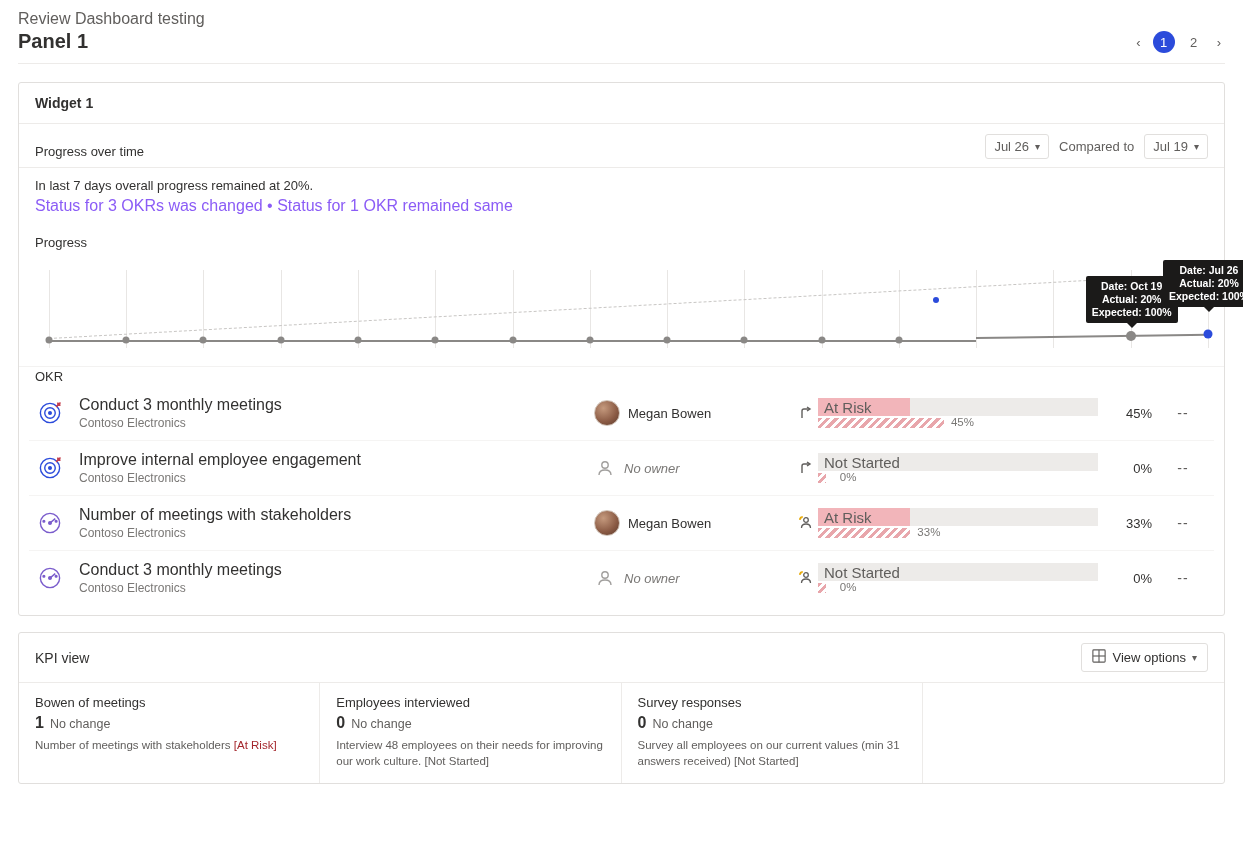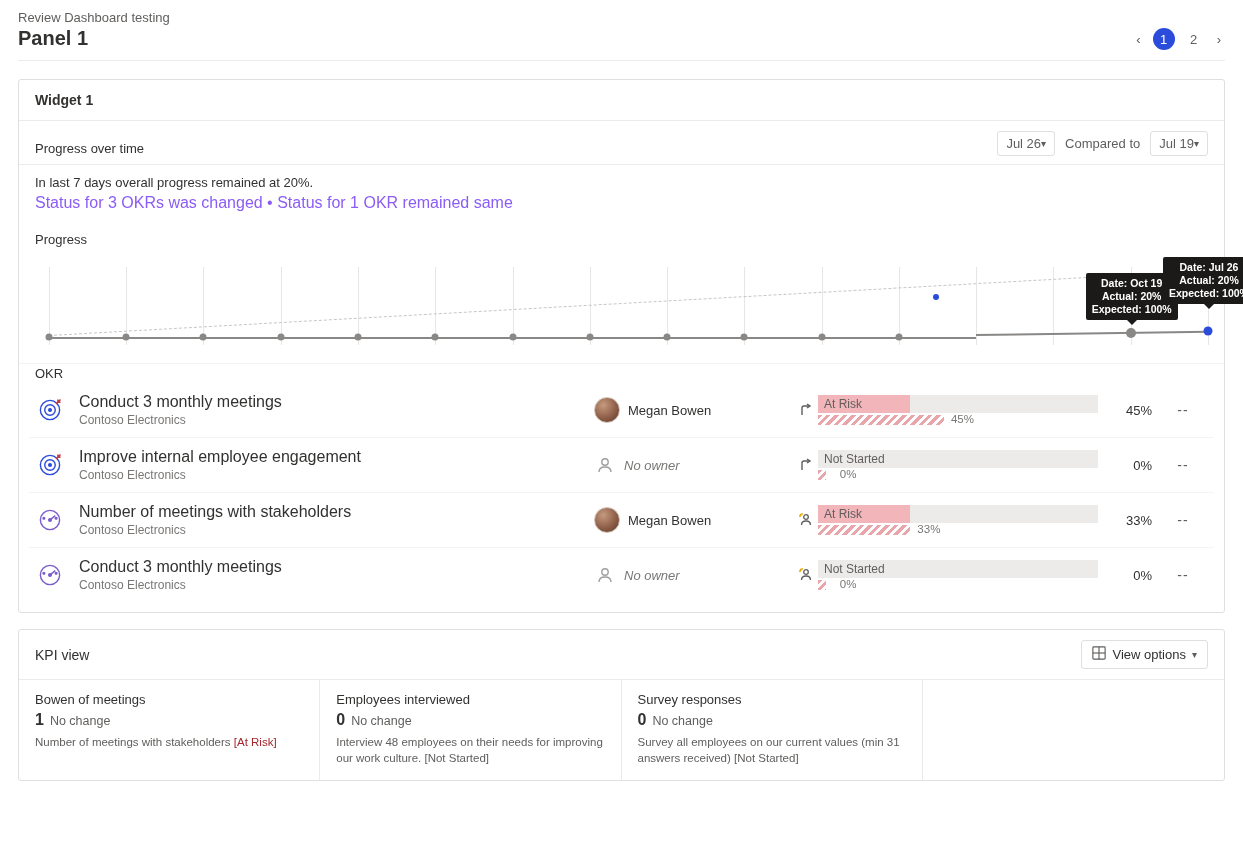--- a/index.html
+++ b/index.html
@@ -5,34 +5,34 @@
   * { box-sizing: border-box; margin: 0; padding: 0; }
   body {
     font-family: "Segoe UI", -apple-system, BlinkMacSystemFont, sans-serif;
     font-size: 13px;
     color: #323130;
     background: #fff;
   }
   .page { padding: 10px 18px 20px 18px; }
   .header-row { display: flex; justify-content: space-between; align-items: flex-end; border-bottom: 1px solid #edebe9; padding-bottom: 10px; margin-bottom: 18px;}
   .header-left {}
-  .breadcrumb { font-size: 13px; color: #605e5c; }
+  .breadcrumb { font-size: 16px; color: #605e5c; }
   .page-title { font-size: 20px; font-weight: 600; margin-top: 2px; }
   .pager { display: flex; align-items: center; gap: 8px; font-size: 13px; color: #605e5c; }
   .pager .page-num { width: 22px; height: 22px; border-radius: 50%; display:flex; align-items:center; justify-content:center; cursor:pointer;}
   .pager .active { background: #2b4bdb; color: #fff; }
   .pager .arrow { cursor:pointer; padding: 0 4px; color:#605e5c; }
 
   .main-card { border: 1px solid #e1dfdd; border-radius: 3px; padding: 0; margin-bottom: 16px;}
   .widget-title { font-size: 14px; font-weight: 600; padding: 12px 16px; border-bottom: 1px solid #edebe9;}
   .sub-card { margin: 0; }
   .section-head { display:flex; justify-content: space-between; align-items:flex-end; padding: 10px 16px 8px 16px; border-bottom: 1px solid #edebe9;}
   .section-title { font-size: 13px; color:#323130; }
   .date-controls { display:flex; align-items:center; gap:10px; font-size:13px; color:#605e5c;}
-  .date-dd { border:1px solid #e1dfdd; border-radius:3px; padding:4px 8px; display:flex; align-items:center; gap:0; cursor:pointer; background:#fff;}
+  .date-dd { border:1px solid #e1dfdd; border-radius:3px; padding:4px 8px; display:flex; align-items:center; gap:6px; cursor:pointer; background:#fff;}
   .chev { font-size:10px; color:#605e5c; }
 
   .summary { padding: 10px 16px 6px 16px; font-size: 13px; color:#323130; }
   .summary-sub { color:#8b5cf6; font-size:16px; margin-top:4px;}
 
   .chart-label { padding: 14px 16px 0 16px; font-size:13px; color:#323130; }
   .chart-wrap { position:relative; margin: 10px 16px 6px 30px; height: 100px; }
   .grid-line { position:absolute; top:10px; bottom:12px; width:1px; background:#e8e6e4; }
   .chart-dashed { position:absolute; height:0; border-top: 1.5px dashed #c8c6c4; }
   .actual-line { position:absolute; height:1.5px; background:#8a8886; }
@@ -60,21 +60,21 @@
   .owner { display:flex; align-items:center; gap:8px; font-size:13px; color:#323130;}
   .owner.noowner { color:#797775; font-style: italic;}
   .avatar { width:26px; height:26px; border-radius:50%; background: radial-gradient(circle at 35% 30%, #c59a7e 0%, #8a5a44 60%, #5a3a2c 100%); border:1px solid #d0c3b8;}
   .avatar-empty { width:22px; height:22px; display:flex; align-items:center; justify-content:center; color:#a19f9d;}
   .status-ico { display:flex; align-items:center; justify-content:center; }
   .status-ico svg { display:block; }
   .prog-col { }
   .prog-bar { height:18px; background:#edebe9; position:relative; display:flex; align-items:center;}
   .prog-bar .fill { position:absolute; left:0; top:0; bottom:0; }
   .prog-bar.atrisk .fill { background:#f2b5ba; }
-  .prog-bar .label { position:relative; z-index:1; font-size:12px; color:#605e5c; padding-left:6px;}
+  .prog-bar .label { position:relative; z-index:1; font-size:15px; color:#605e5c; padding-left:6px;}
   .stripes { height:10px; margin-top:2px; background:repeating-linear-gradient(135deg,#e8a6ab 0,#e8a6ab 3px,#fff 3px,#fff 6px); position:relative;}
   .stripes-pct { position:absolute; right:-30px; top:-2px; font-size:11.5px; color:#797775;}
   .pct-cell { font-size:13px; color:#323130; text-align:right; padding-right:6px;}
   .trend-cell { text-align:center; color:#605e5c; font-size:14px; letter-spacing:1px;}
 
   .kpi-card { border:1px solid #e1dfdd; border-radius:3px; }
   .kpi-head { display:flex; justify-content:space-between; align-items:center; padding:10px 16px; }
   .kpi-title { font-size:14px; }
   .viewopt { border:1px solid #e1dfdd; border-radius:3px; padding:5px 10px; display:flex; align-items:center; gap:6px; cursor:pointer; font-size:13px;}
   .kpi-grid { display:grid; grid-template-columns: repeat(3, 1fr) 1fr; border-top:1px solid #edebe9;}

